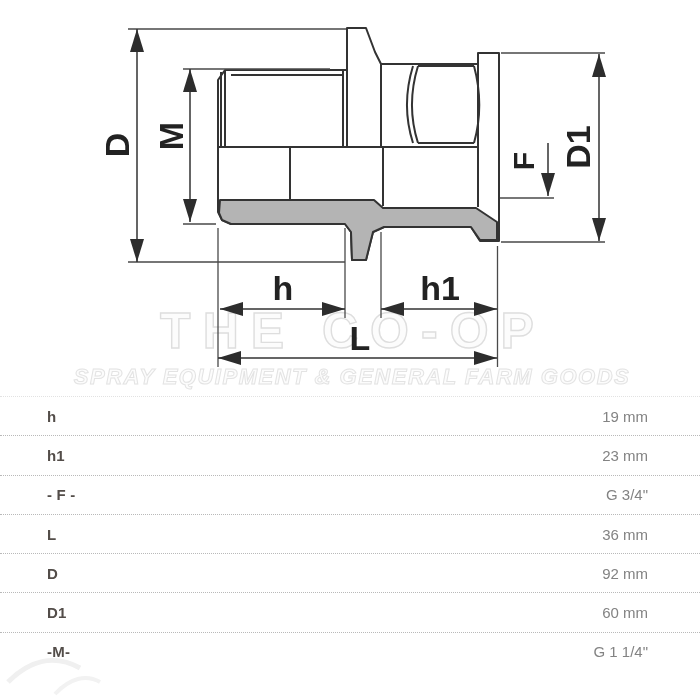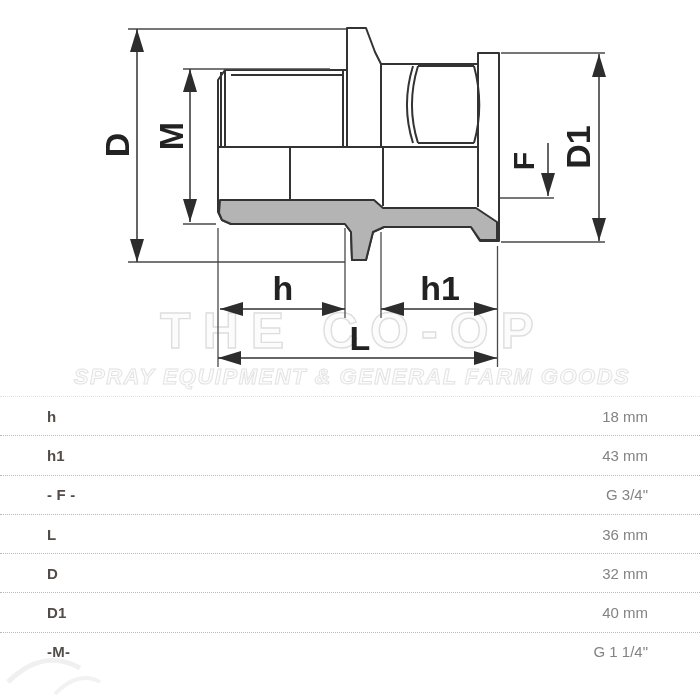--- a/index.html
+++ b/index.html
@@ -104,41 +104,41 @@
     <text class="dim-small" text-anchor="middle" transform="rotate(-90 523 161)" x="523" y="172">F</text>
     <text class="dim" text-anchor="middle" transform="rotate(-90 578 147)" x="578" y="159">D1</text>
     <text class="dim" text-anchor="middle" x="283" y="300">h</text>
     <text class="dim" text-anchor="middle" x="440" y="300">h1</text>
     <text class="dim" text-anchor="middle" x="360" y="350" font-size="36">L</text>
   </svg>
 
   <div class="spec-table">
     <div class="spec-row">
       <span class="spec-label">h</span>
-      <span class="spec-value">18 mm</span>
+      <span class="spec-value">19 mm</span>
     </div>
     <div class="spec-row">
       <span class="spec-label">h1</span>
-      <span class="spec-value">43 mm</span>
+      <span class="spec-value">23 mm</span>
     </div>
     <div class="spec-row">
       <span class="spec-label">- F -</span>
       <span class="spec-value">G 3/4"</span>
     </div>
     <div class="spec-row">
       <span class="spec-label">L</span>
       <span class="spec-value">36 mm</span>
     </div>
     <div class="spec-row">
       <span class="spec-label">D</span>
-      <span class="spec-value">32 mm</span>
+      <span class="spec-value">92 mm</span>
     </div>
     <div class="spec-row">
       <span class="spec-label">D1</span>
-      <span class="spec-value">40 mm</span>
+      <span class="spec-value">60 mm</span>
     </div>
     <div class="spec-row">
       <span class="spec-label">-M-</span>
       <span class="spec-value">G 1 1/4"</span>
     </div>
   </div>
 
   <svg class="ghost" width="180" height="70" viewBox="0 0 180 70">
     <path d="M 8,52 C 30,30 55,24 80,38" stroke="#f0f0f0" stroke-width="5" fill="none"></path>
     <path d="M 55,64 C 70,48 86,44 100,52" stroke="#f2f2f2" stroke-width="4" fill="none"></path>

